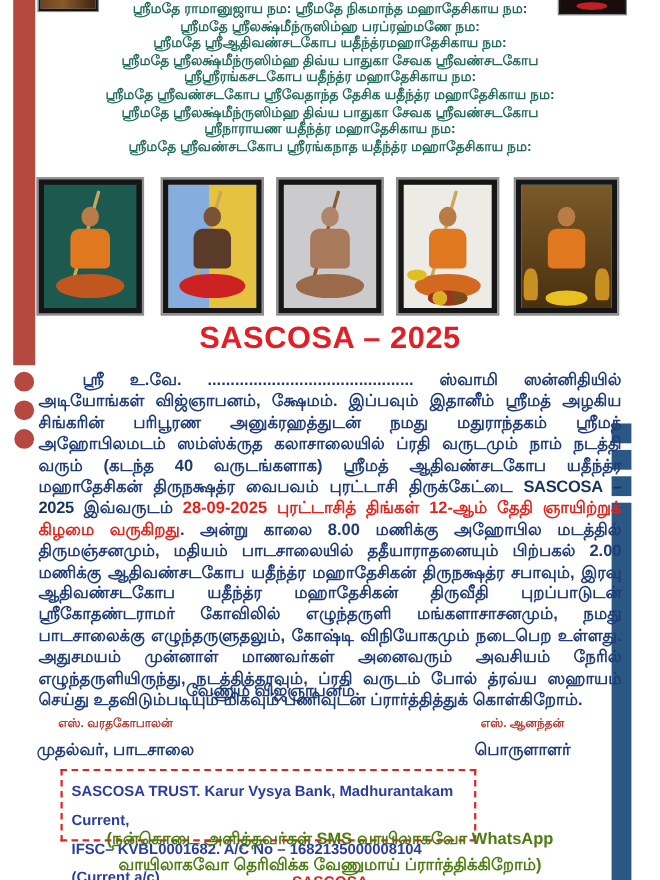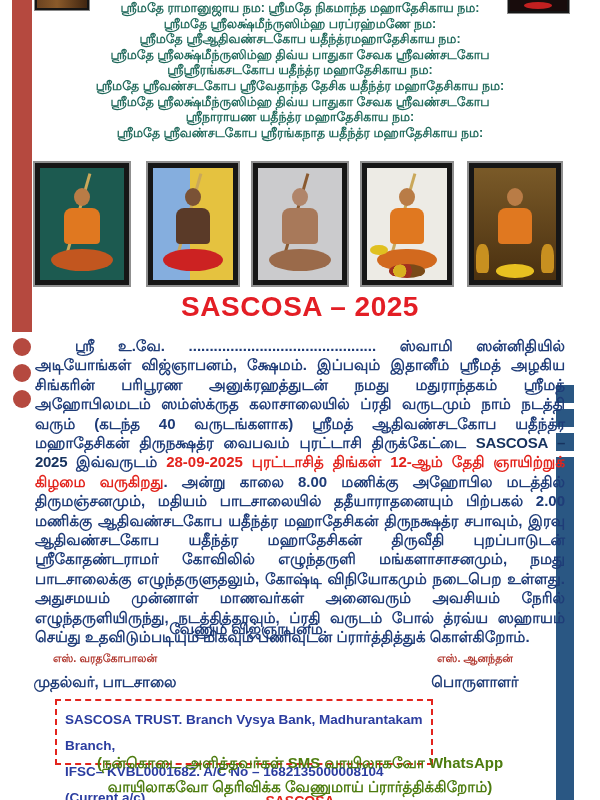--- a/index.html
+++ b/index.html
@@ -157,21 +157,21 @@
     <div class="sig-name">எஸ். வரதகோபாலன்</div>
     <div class="sig-role">முதல்வர், பாடசாலை</div>
   </div>
   <div class="sig-col">
     <div class="sig-name">எஸ். ஆனந்தன்</div>
     <div class="sig-role">பொருளாளர்</div>
   </div>
 </div>
 
 <div class="bank-box">
-  <div>SASCOSA TRUST. Branch Vysya Bank, Madhurantakam Branch,</div>
+  <div>SASCOSA TRUST. Karur Vysya Bank, Madhurantakam Current,</div>
   <div>IFSC– KVBL0001682.  A/C No – 1682135000008104 (Current a/c)</div>
 </div>
 
 <div class="footer-note">
   <div>(நன்கொடை அளித்தவர்கள்  SMS வாயிலாகவோ WhatsApp</div>
   <div>வாயிலாகவோ தெரிவிக்க வேணுமாய் ப்ரார்த்திக்கிறோம்)</div>
 </div>
 <div class="footer-brand">SASCOSA</div>
 
 </body></html>

